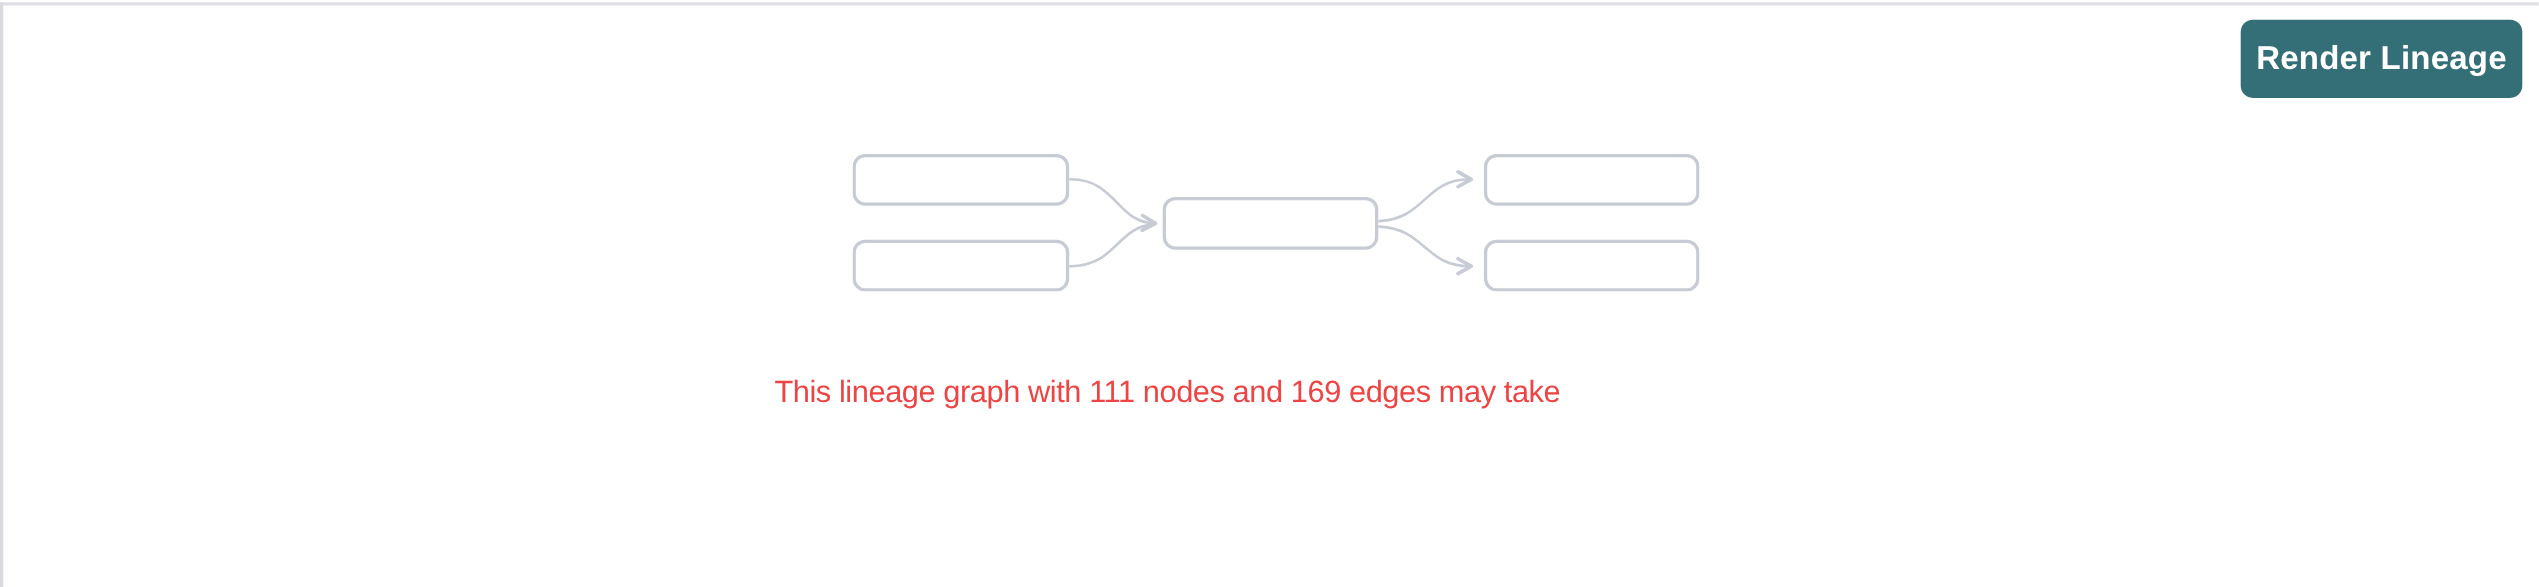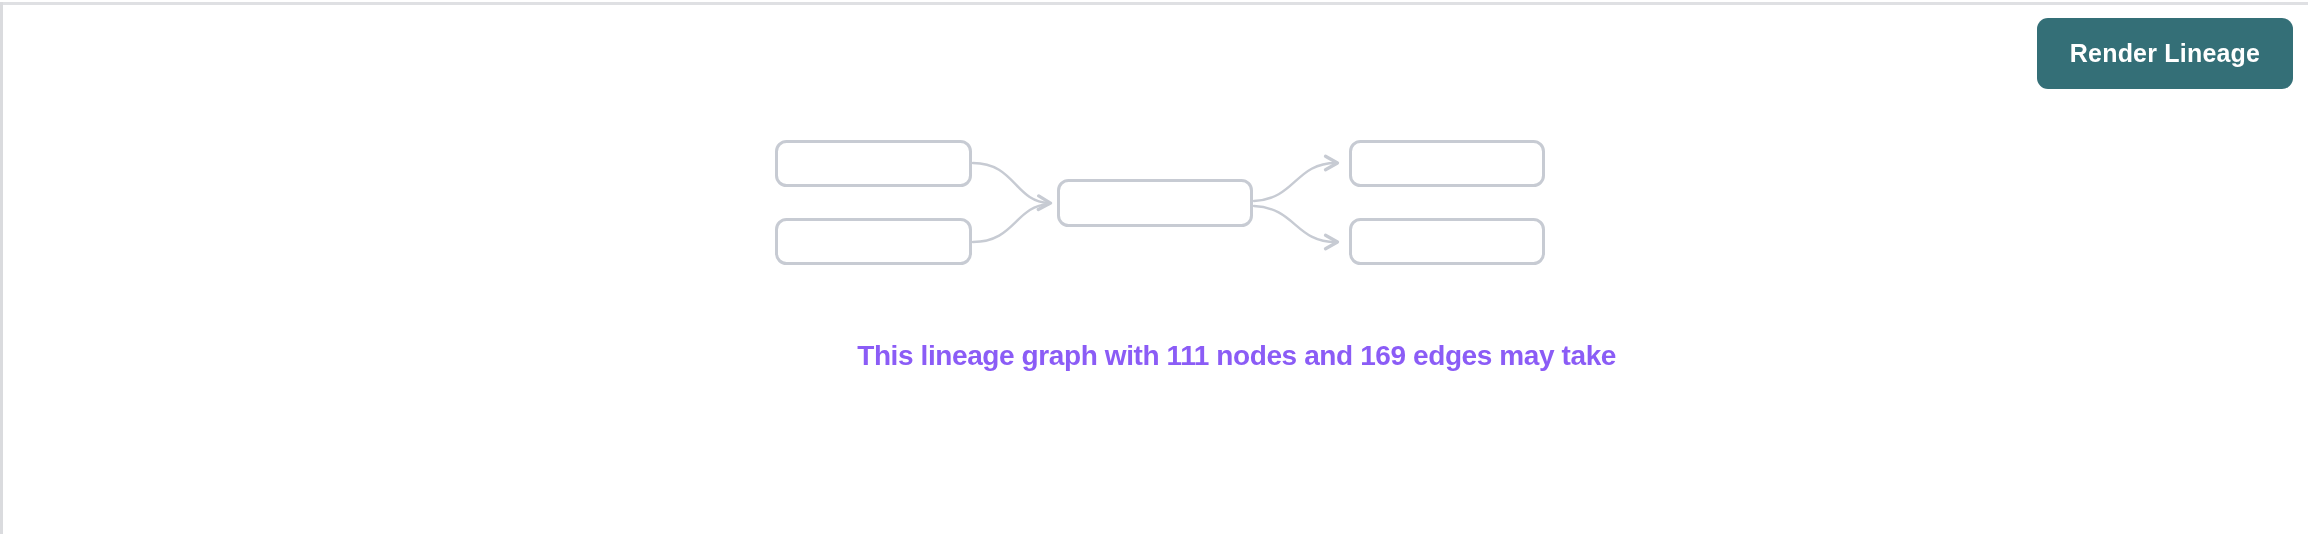--- a/index.html
+++ b/index.html
@@ -18,21 +18,21 @@
     position: absolute; top: 2px; left: 0; bottom: 0; width: 3px;
     background: #dadbde;
   }
   .render-btn {
     position: absolute; top: 18px; right: 15px;
     width: 256px; height: 71px;
     background: #346f77;
     border: none; border-radius: 11px;
     color: #ffffff;
     font-family: "Liberation Sans", sans-serif;
-    font-size: 25px; font-weight: 700;
+    font-size: 30px; font-weight: 700;
     letter-spacing: 0.2px;
     cursor: pointer;
     display: flex; align-items: center; justify-content: center;
   }
   .skeleton {
     position: absolute; left: 775px; top: 140px;
     width: 770px; height: 125px;
   }
   .skeleton rect {
     fill: #ffffff;
@@ -41,23 +41,23 @@
   }
   .skeleton path.edge {
     fill: none;
     stroke: #c7cbd3;
     stroke-width: 2.4;
     stroke-linecap: round;
   }
   .warning {
     position: absolute; left: 704px; top: 334px;
     width: 912px;
-    text-align: right;
-    color: #8b5cf6;
-    font-size: 28px; font-weight: 700;
+    text-align: left;
+    color: #ef4444;
+    font-size: 28px; font-weight: 400;
     letter-spacing: -0.4px;
     line-height: 44px;
   }
 </style>
 </head>
 <body>
 
 <div class="top-border"></div>
 <div class="left-border"></div>
 

